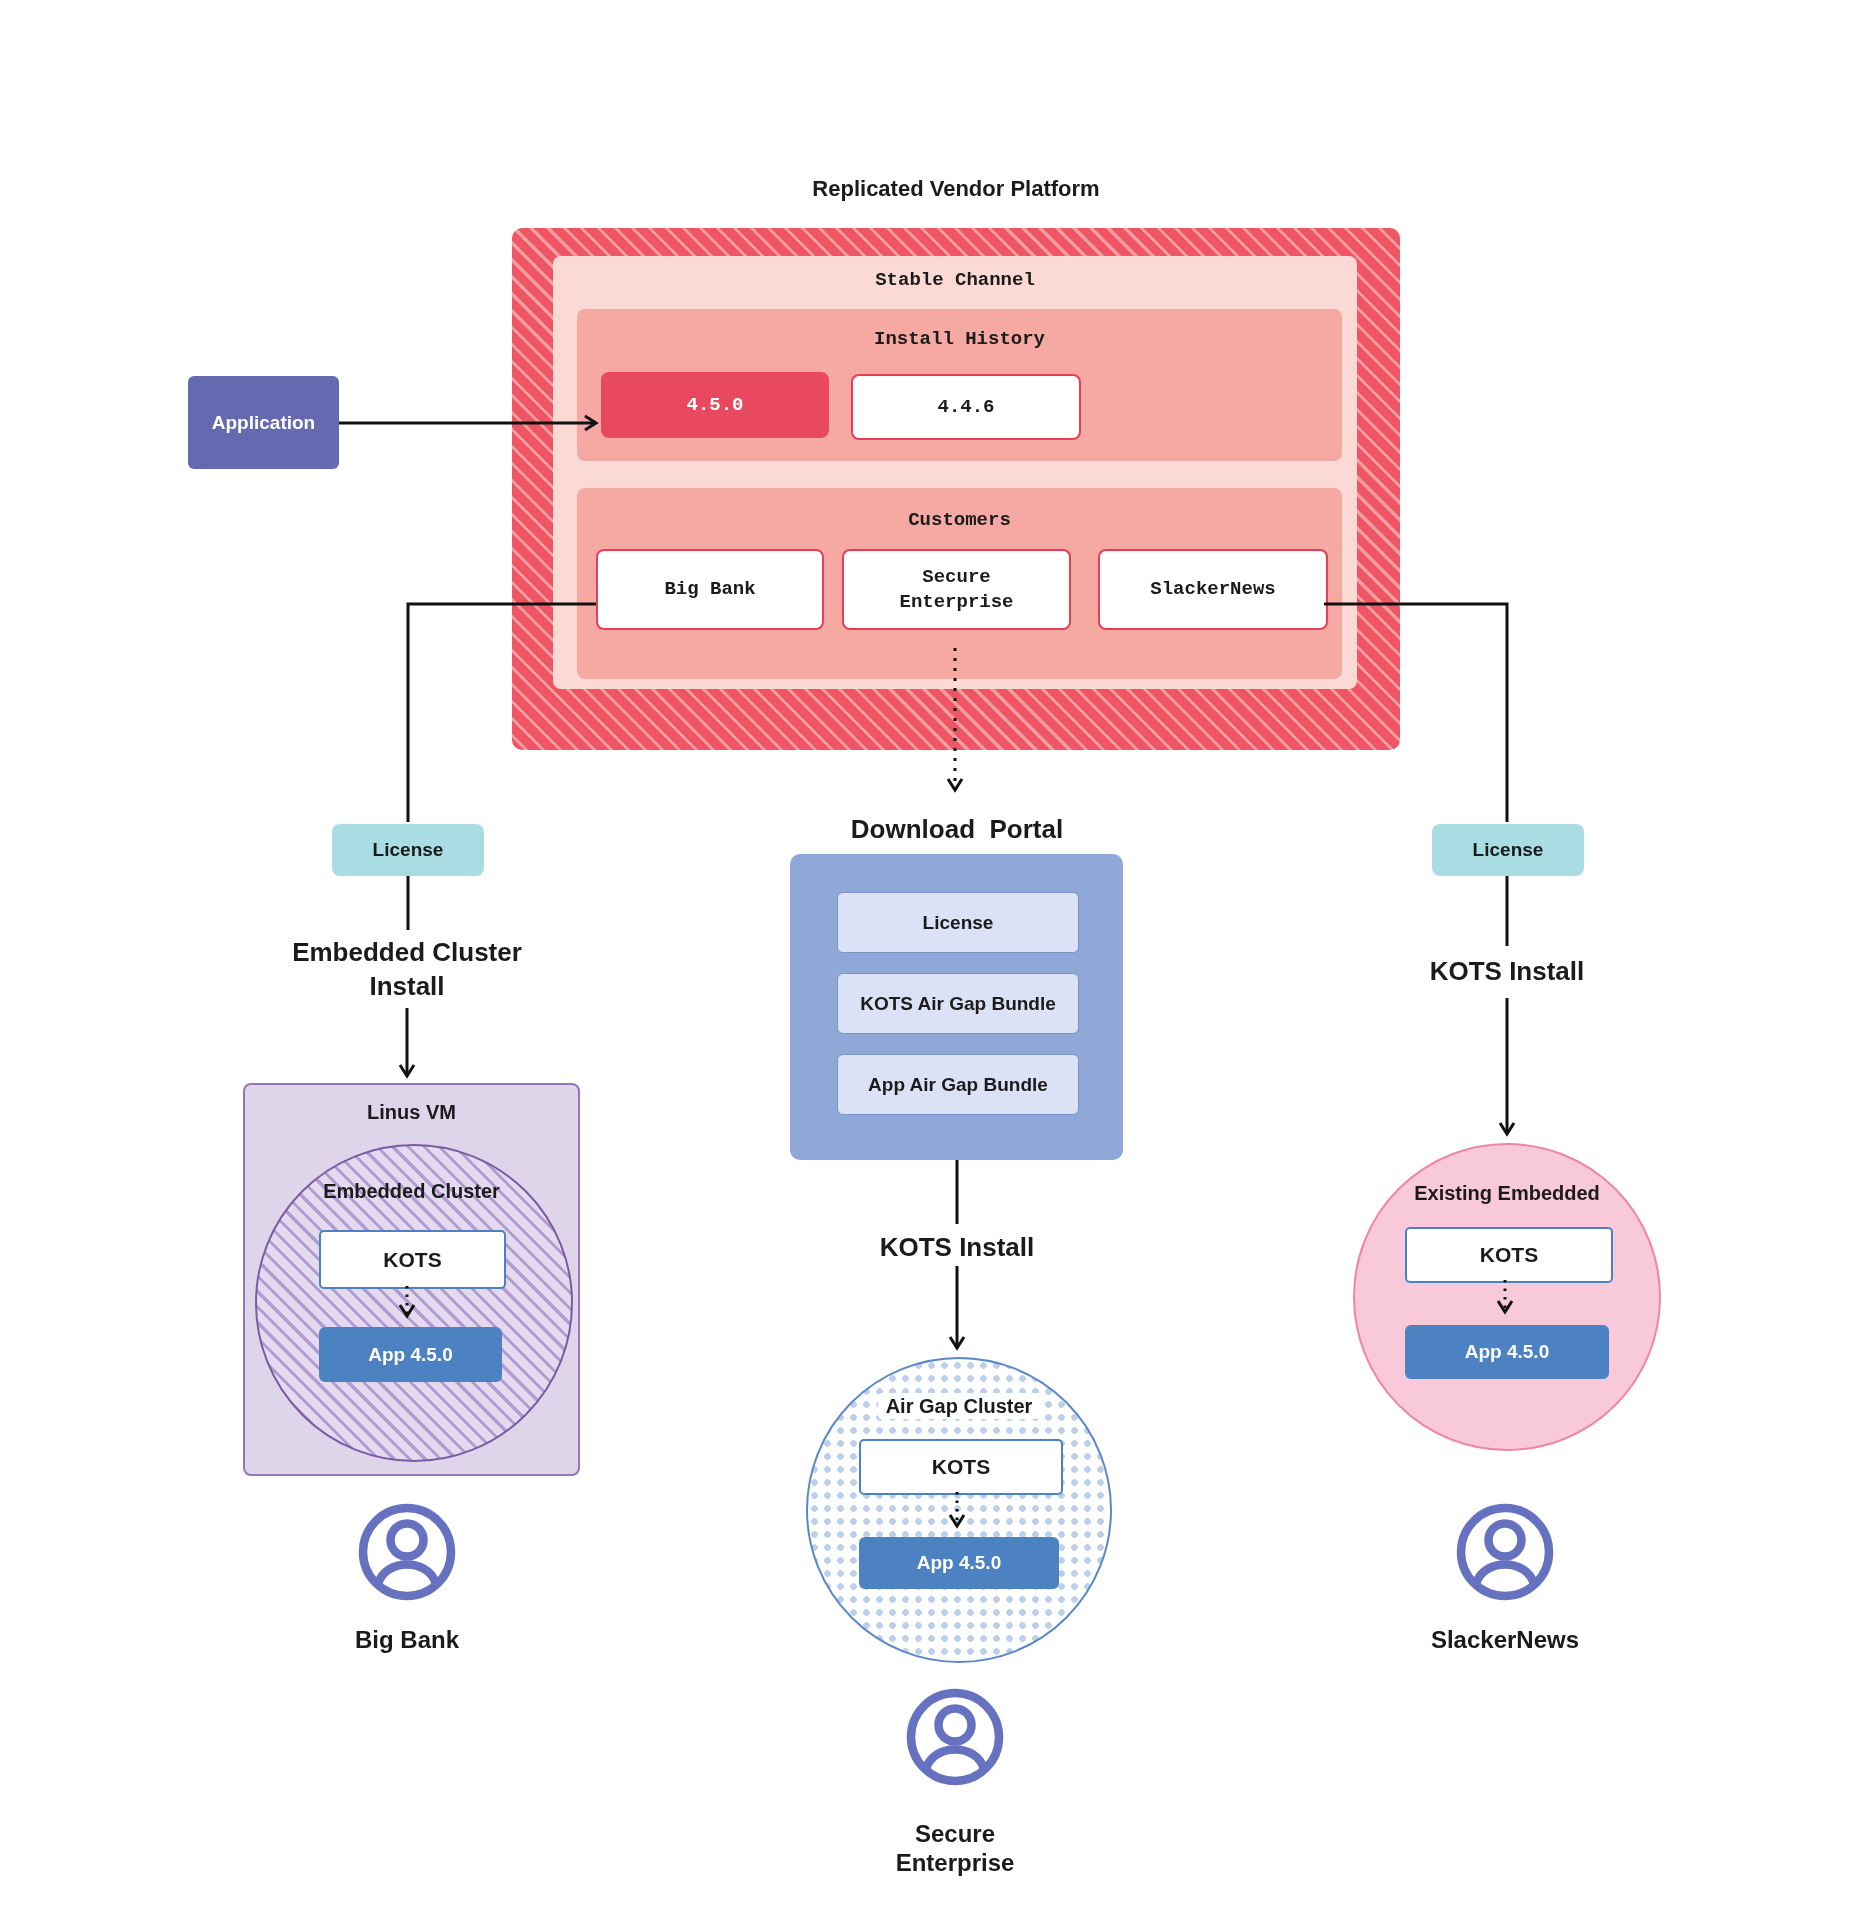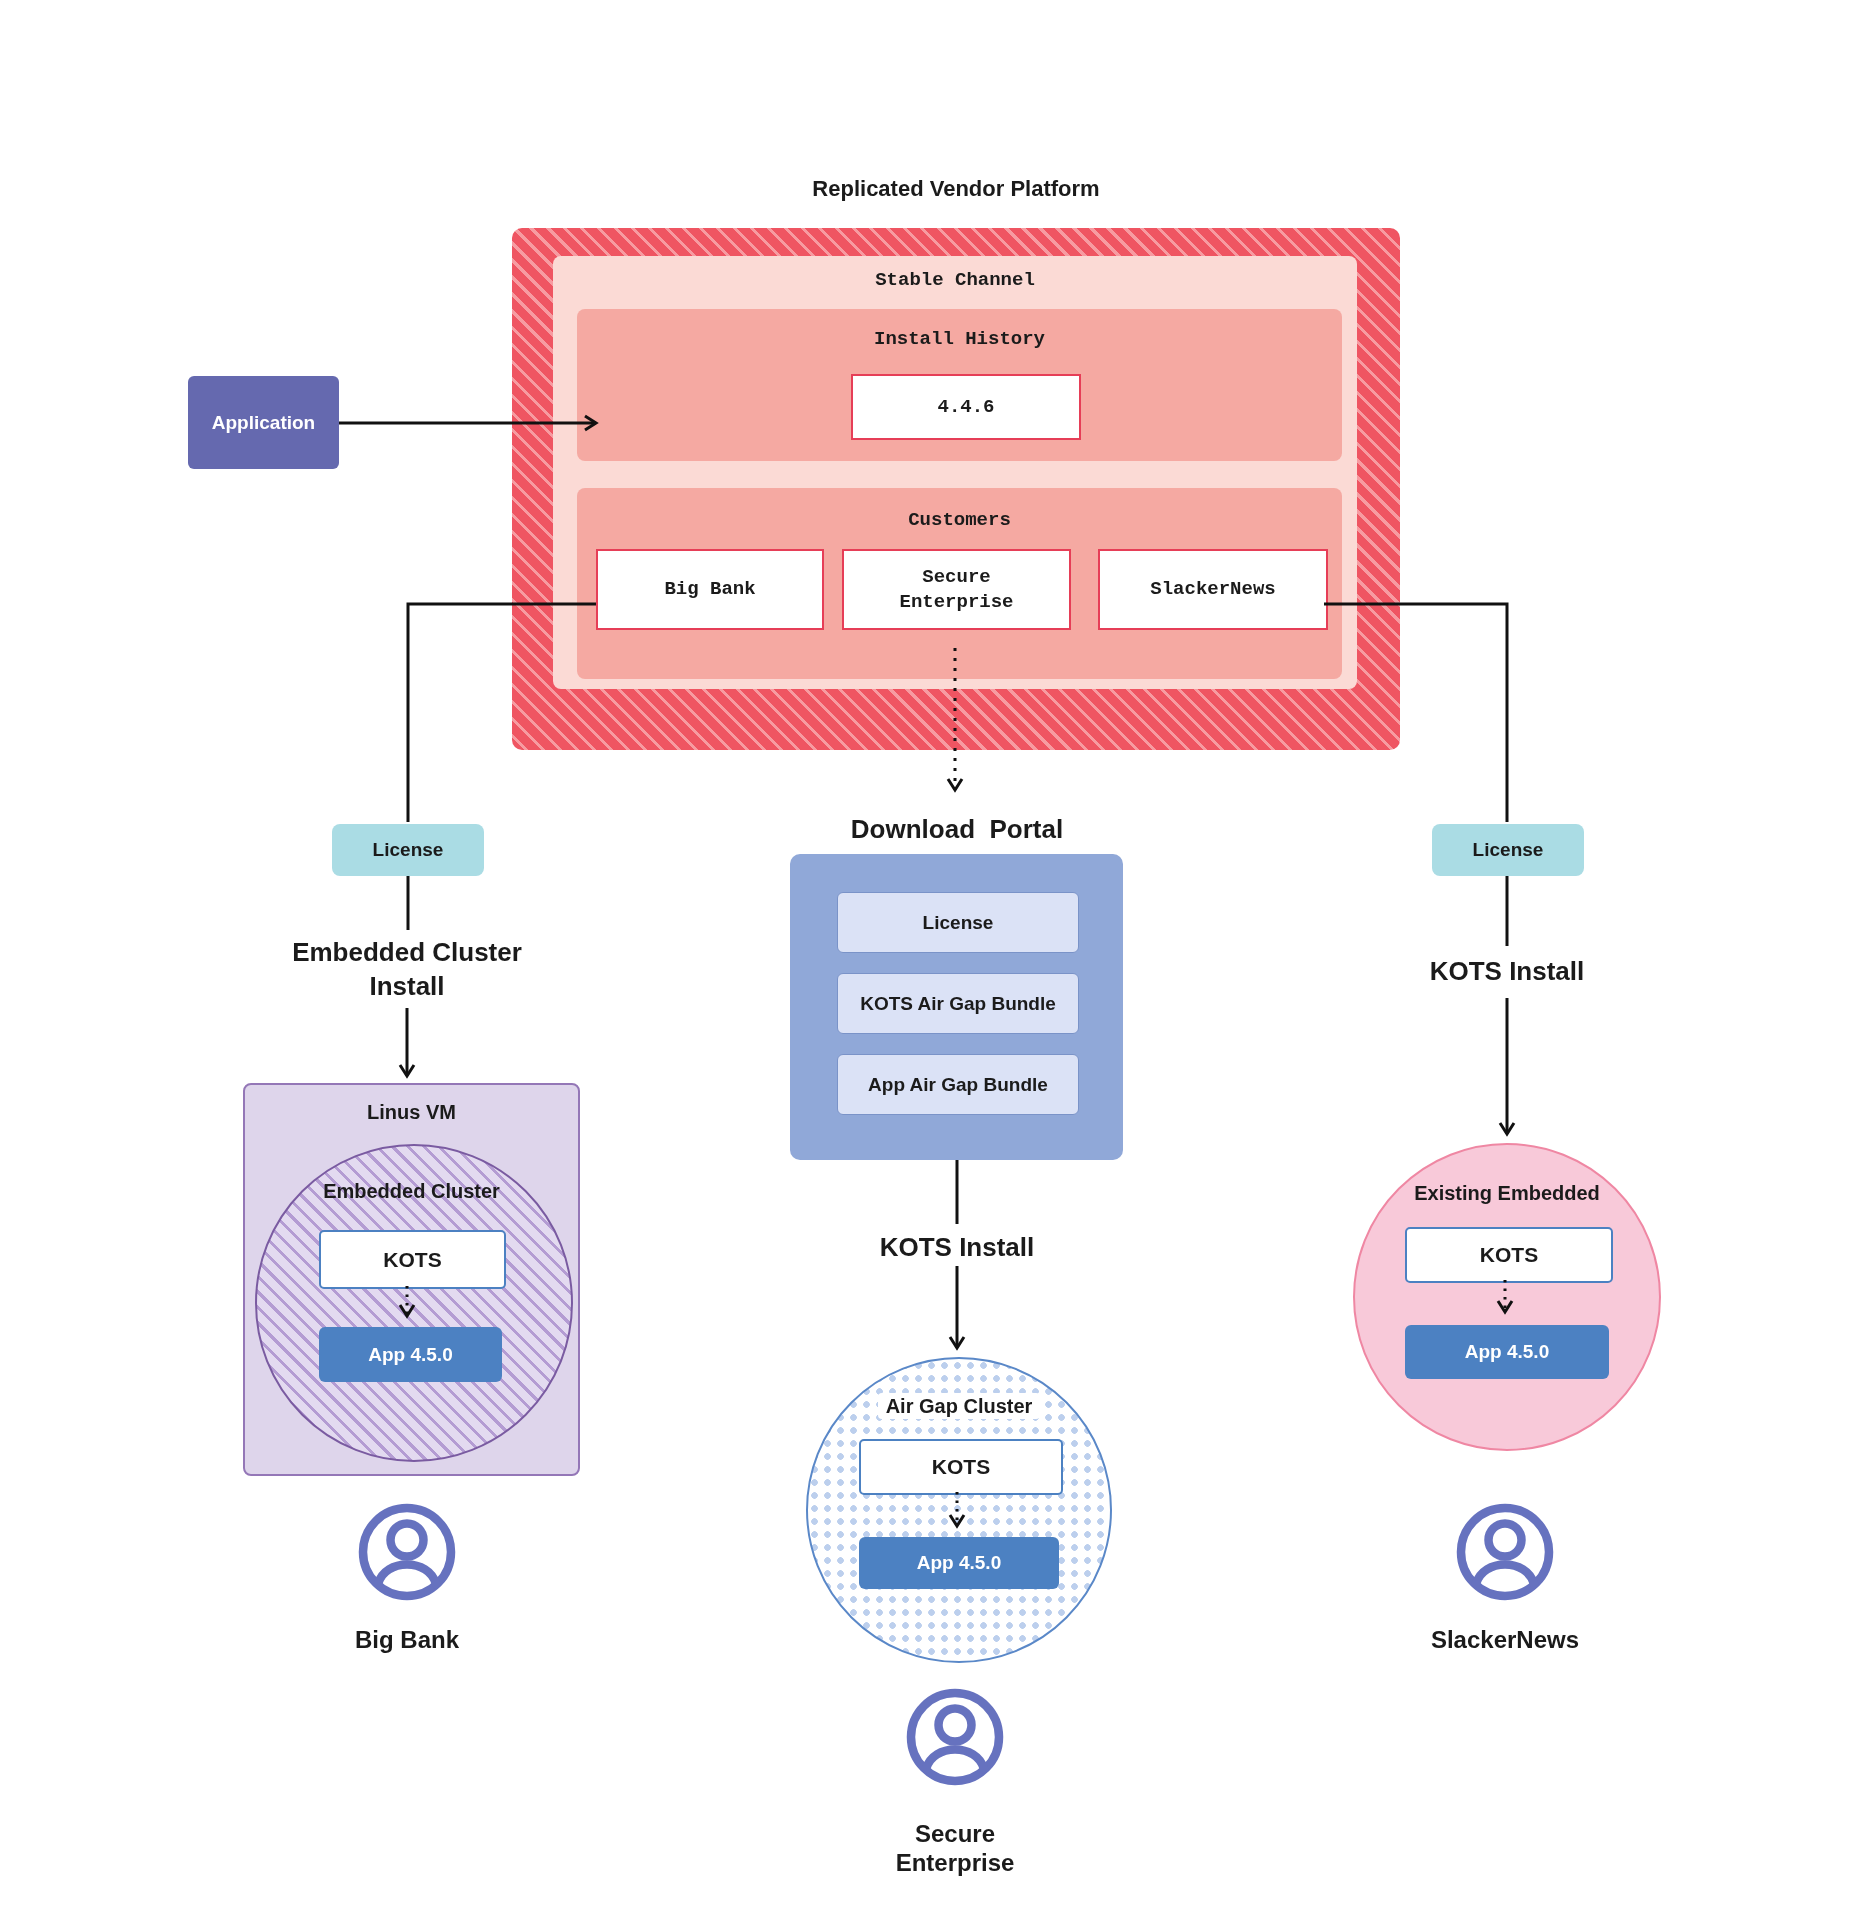--- a/index.html
+++ b/index.html
@@ -9,21 +9,21 @@
   .center{display:flex;align-items:center;justify-content:center;text-align:center;}
   .overlay{position:absolute;left:0;top:0;z-index:6;pointer-events:none;}
 
   .title{font-size:22px;font-weight:600;text-align:center;}
 
   .hatched{background:repeating-linear-gradient(45deg,#ef5562 0px,#ef5562 9px,#f79ba1 9px,#f79ba1 12px);border-radius:10px;}
   .stable{background:#fbdad5;border-radius:8px;}
   .section{background:#f5a9a2;border-radius:8px;}
   .sec-label{display:block;text-align:center;font-size:19px;font-weight:600;}
   .rel-current{background:#e9495e;color:#fff;border-radius:8px;font-size:19px;font-weight:600;}
-  .whitebox-red{background:#fff;border:2px solid #e63e57;border-radius:0;font-size:19px;font-weight:600;}
+  .whitebox-red{background:#fff;border:2px solid #e63e57;border-radius:8px;font-size:19px;font-weight:600;}
   .customer span{max-width:132px;line-height:1.3;}
 
   .application{background:#6569af;color:#fff;border-radius:6px;font-size:19px;font-weight:600;}
   .license{background:#aadce4;border-radius:8px;font-size:19px;font-weight:600;}
   .flowlabel{font-size:26px;font-weight:600;text-align:center;line-height:1.3;}
 
   .vm{background:#ded5eb;border:2px solid #9477b7;border-radius:8px;}
   .vm-label,.circle-label{text-align:center;font-size:20px;font-weight:600;}
   .ec-circle{border:2px solid #7a5ba1;border-radius:50%;
     background:repeating-linear-gradient(45deg,#e3daf0 0px,#e3daf0 8px,#b49cd3 8px,#b49cd3 11px);}
@@ -70,20 +70,21 @@
   </svg>
 
   <div class="abs title" style="left:606px;top:176px;width:700px;">Replicated Vendor Platform</div>
 
   <div class="abs hatched" style="left:512px;top:228px;width:888px;height:522px;">
     <div class="abs stable" style="left:41px;top:28px;width:804px;height:433px;font-family:Liberation Mono, monospace;">
       <span class="sec-label" style="margin-top:13px;">Stable Channel</span>
 
       <div class="abs section" style="left:24px;top:53px;width:765px;height:152px;">
         <span class="sec-label" style="margin-top:19px;">Install History</span>
+        <div class="abs center rel-current" style="left:24px;top:63px;width:228px;height:66px;">4.5.0</div>
         <div class="abs center whitebox-red" style="left:274px;top:65px;width:226px;height:62px;">4.4.6</div>
       </div>
 
       <div class="abs section" style="left:24px;top:232px;width:765px;height:191px;">
         <span class="sec-label" style="margin-top:21px;">Customers</span>
         <div class="abs center whitebox-red customer" style="left:19px;top:61px;width:224px;height:77px;">
           <span>Big Bank</span>
         </div>
         <div class="abs center whitebox-red customer" style="left:265px;top:61px;width:225px;height:77px;">
           <span>Secure Enterprise</span>

